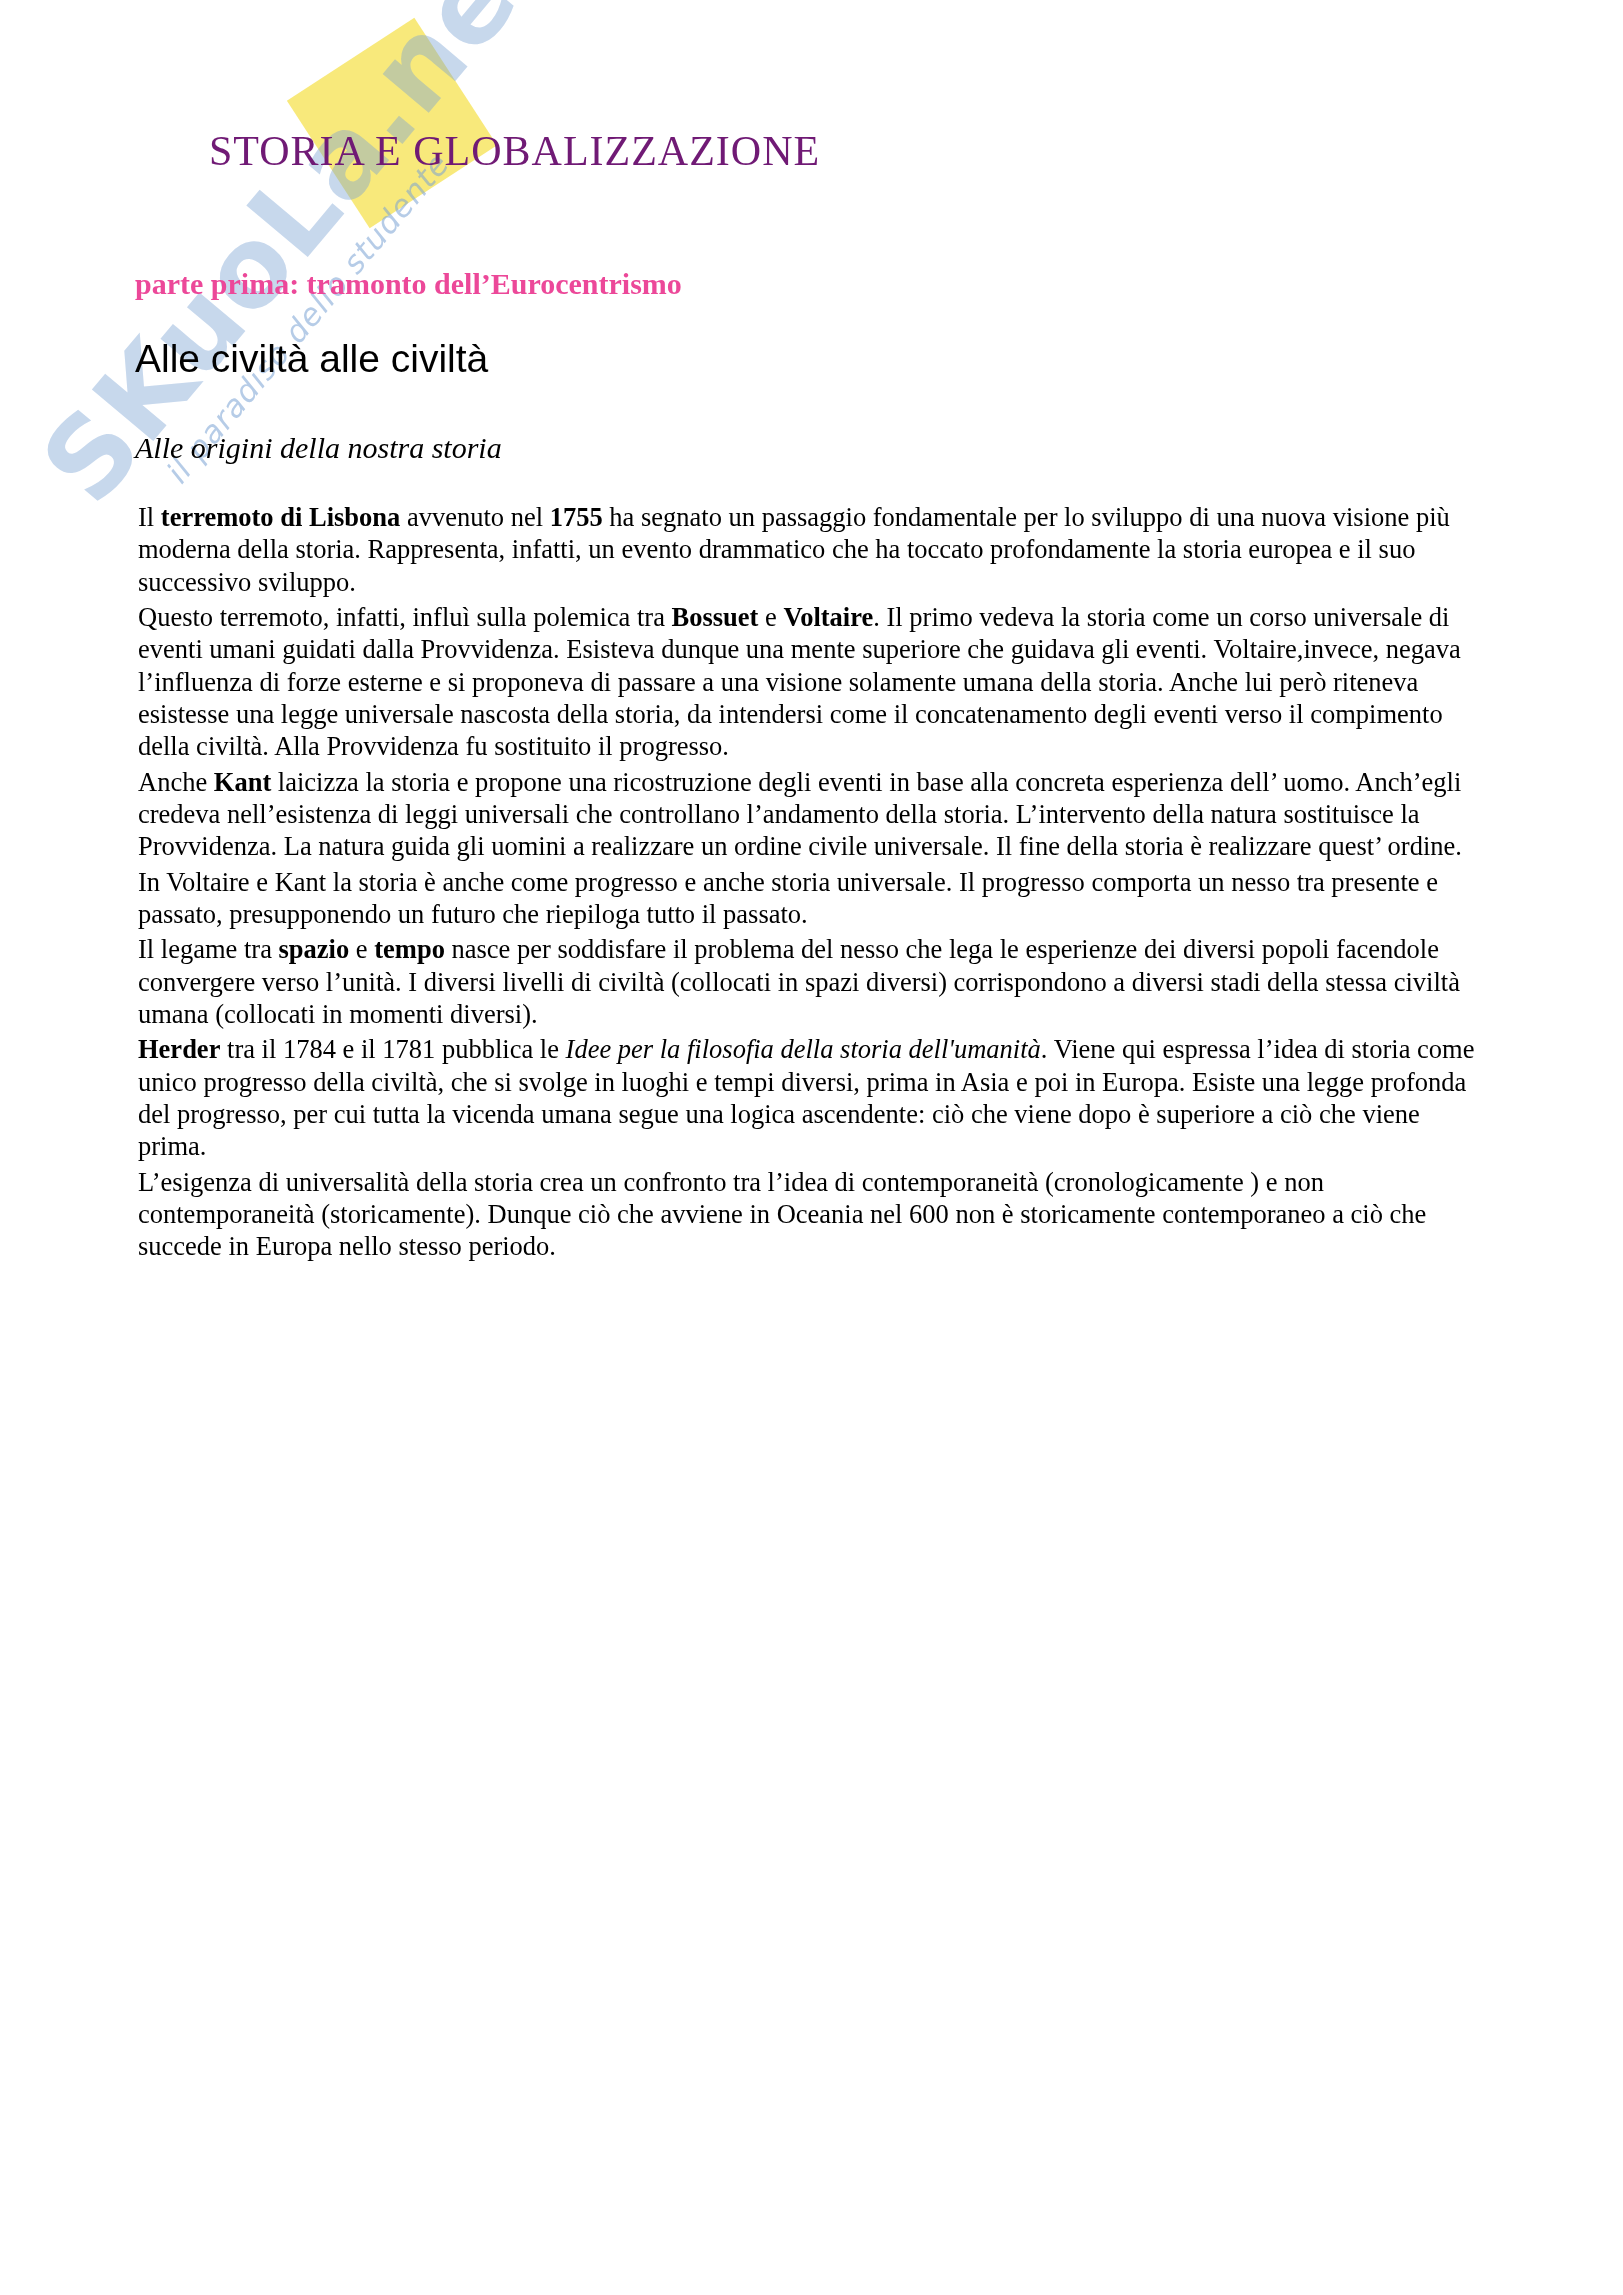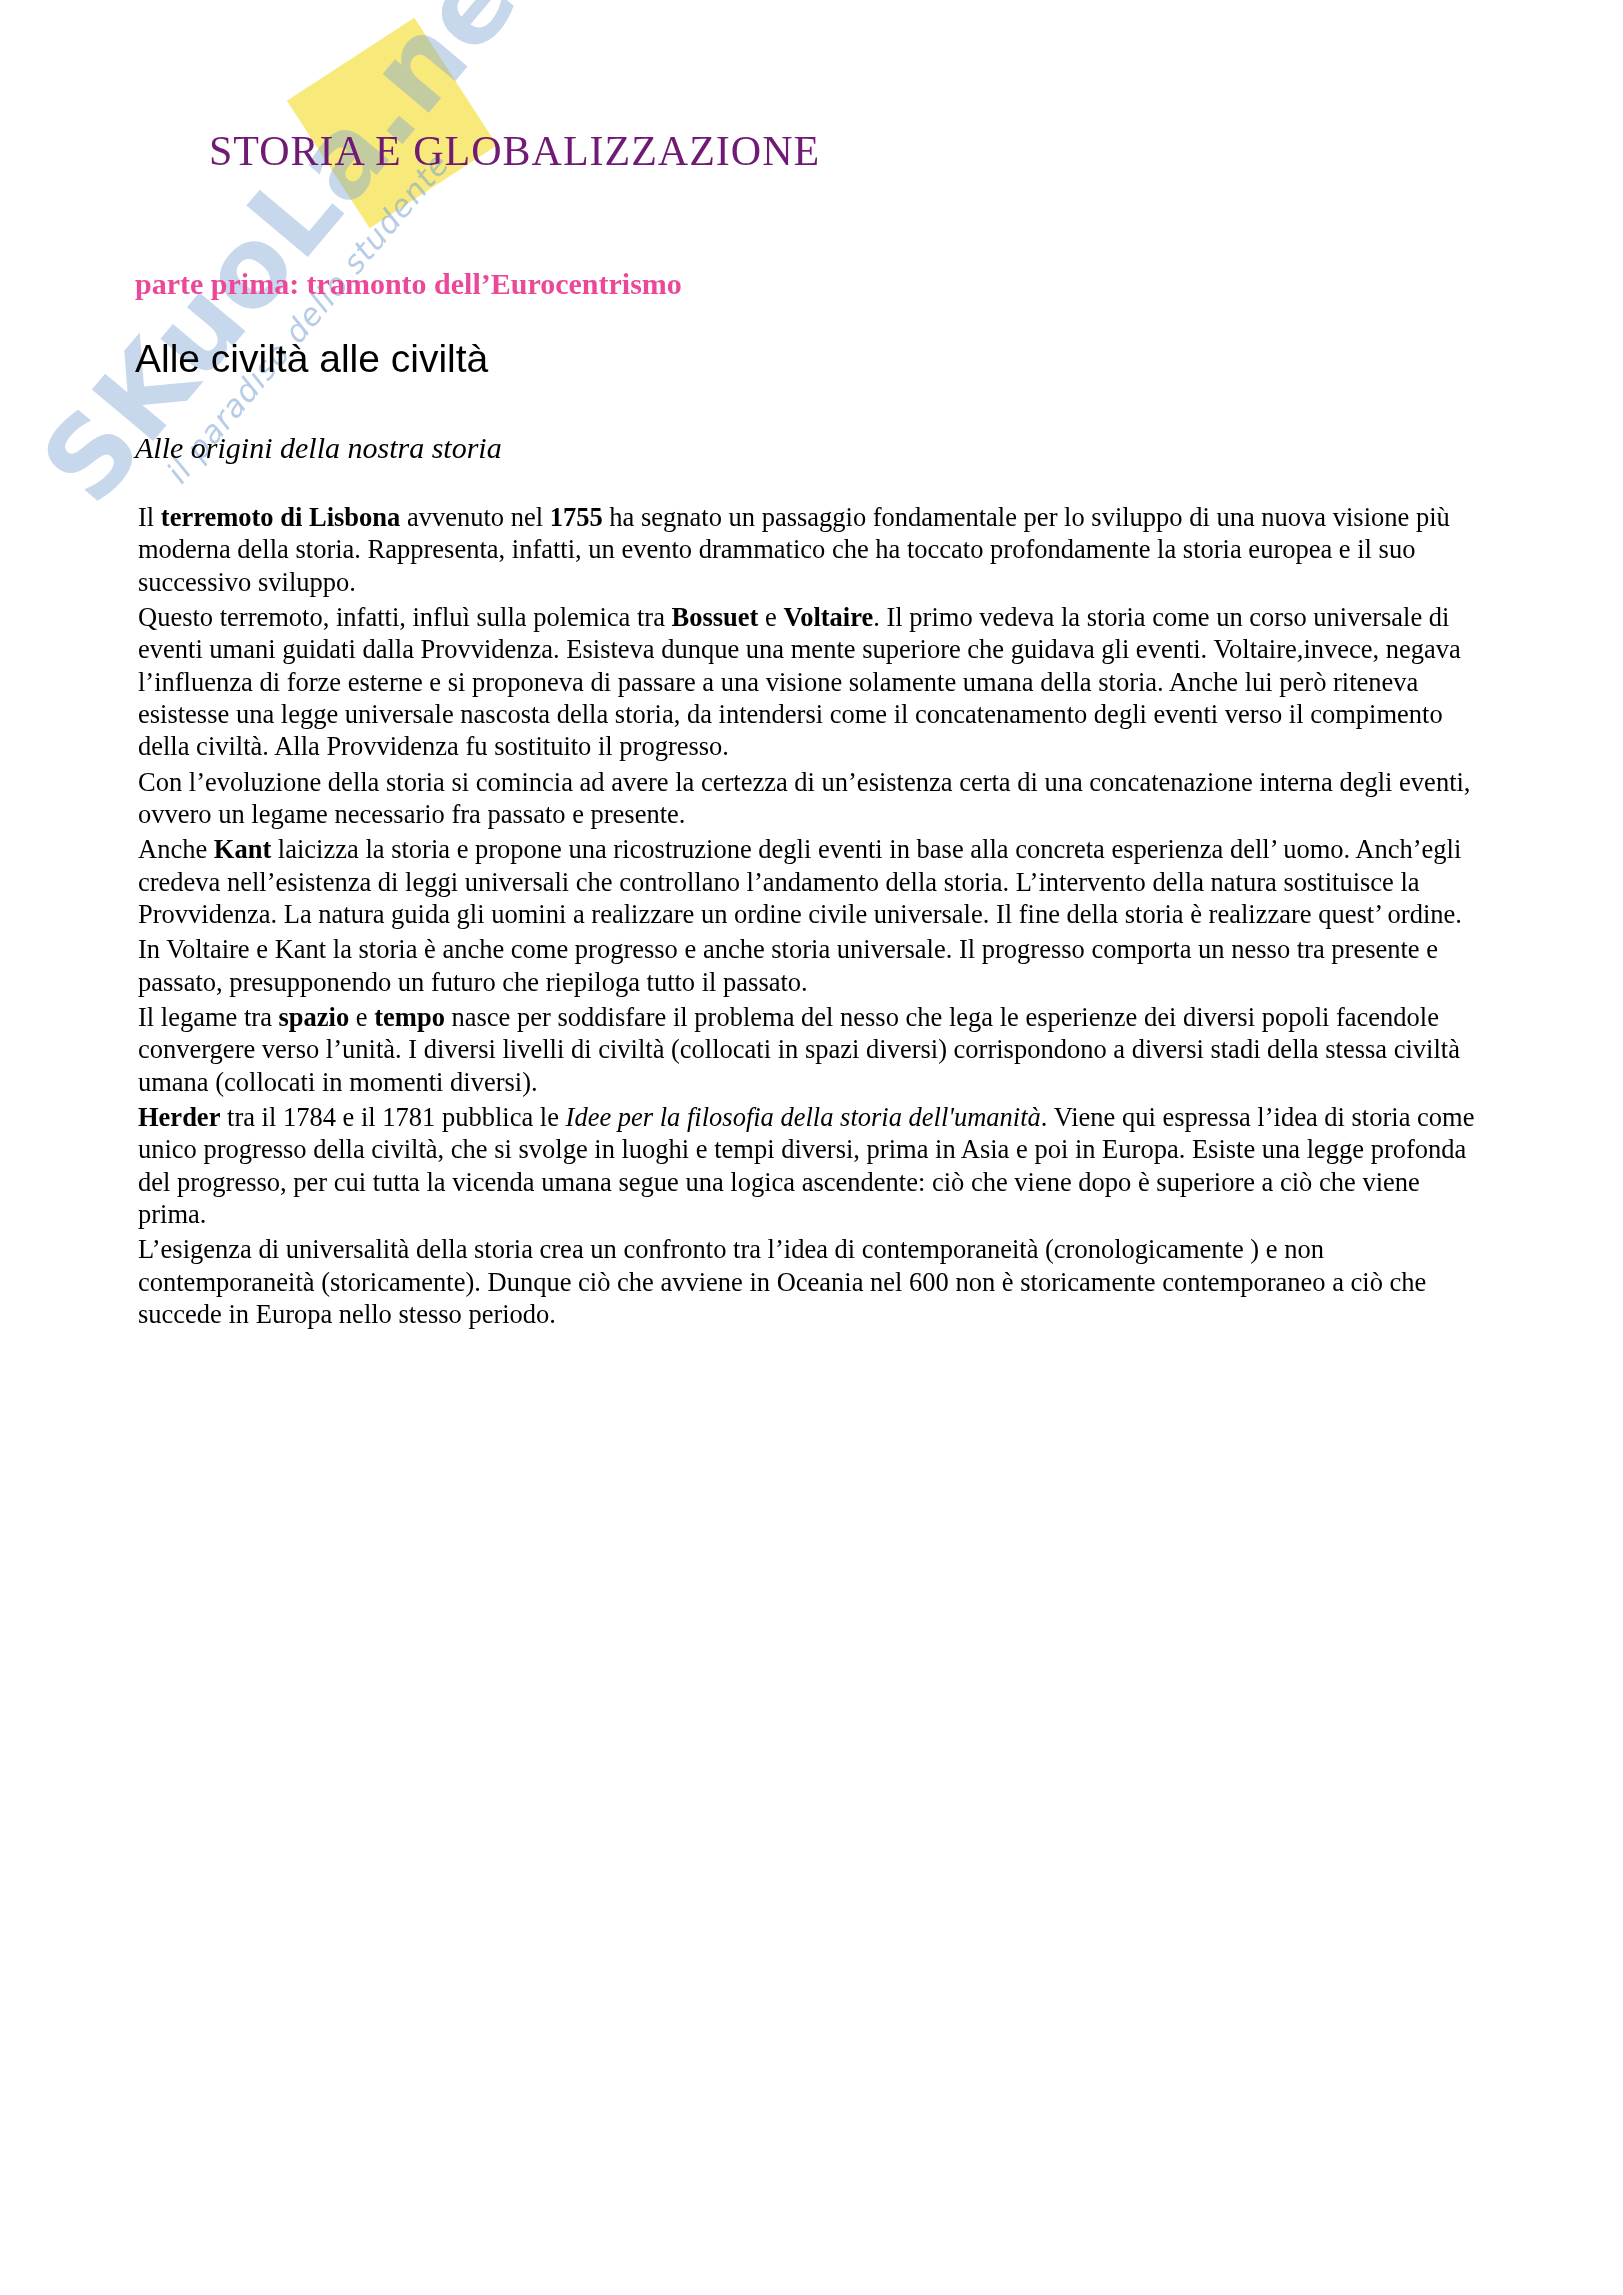--- a/index.html
+++ b/index.html
@@ -115,21 +115,20 @@
 
   <h2 class="doc-subtitle" style="color: #ec4899;">parte prima: tramonto dell’Eurocentrismo</h2>
 
   <h3 class="doc-heading">Alle civiltà alle civiltà</h3>
 
   <h4 class="doc-subheading">Alle origini della nostra storia</h4>
 
   <div class="doc-body">
       <p><span>Il </span><span style="font-weight: bold;">terremoto di Lisbona</span><span> avvenuto nel </span><span style="font-weight: bold;">1755</span><span> ha segnato un passaggio fondamentale per lo sviluppo di una nuova visione più moderna della storia. Rappresenta, infatti, un evento drammatico che ha toccato profondamente la storia europea e il suo successivo sviluppo.</span></p>
       <p><span>Questo terremoto, infatti, influì sulla polemica tra </span><span style="font-weight: bold;">Bossuet</span><span> e </span><span style="font-weight: bold;">Voltaire</span><span>. Il primo vedeva la storia come un corso universale di eventi umani guidati dalla Provvidenza. Esisteva dunque una mente superiore che guidava gli eventi. Voltaire,invece, negava l’influenza di forze esterne e si proponeva di passare a una visione solamente umana della storia. Anche lui però riteneva esistesse una legge universale nascosta della storia, da intendersi come il concatenamento degli eventi verso il compimento della civiltà. Alla Provvidenza fu sostituito il progresso.</span></p>
-      <p><span>Con l’evoluzione della storia si comincia ad avere la certezza di un’esistenza certa di una concatenazione interna degli eventi, ovvero un legame necessario fra passato e presente.</span></p>
       <p><span>Anche </span><span style="font-weight: bold;">Kant</span><span> laicizza la storia e propone una ricostruzione degli eventi in base alla concreta esperienza dell’ uomo. Anch’egli credeva nell’esistenza di leggi universali che controllano l’andamento della storia. L’intervento della natura sostituisce la Provvidenza. La natura guida gli uomini a realizzare un ordine civile universale. Il fine della storia è realizzare quest’ ordine.</span></p>
       <p><span>In Voltaire e Kant la storia è anche come progresso e anche storia universale. Il progresso comporta un nesso tra presente e passato, presupponendo un futuro che riepiloga tutto il passato.</span></p>
       <p><span>Il legame tra </span><span style="font-weight: bold;">spazio</span><span> e </span><span style="font-weight: bold;">tempo</span><span> nasce per soddisfare il problema del nesso che lega le esperienze dei diversi popoli facendole convergere verso l’unità. I diversi livelli di civiltà (collocati in spazi diversi) corrispondono a diversi stadi della stessa civiltà umana (collocati in momenti diversi).</span></p>
       <p><span style="font-weight: bold;">Herder</span><span> tra il 1784 e il 1781 pubblica le </span><span style="font-style: italic;">Idee per la filosofia della storia dell'umanità</span><span>. Viene qui espressa l’idea di storia come unico progresso della civiltà, che si svolge in luoghi e tempi diversi, prima in Asia e poi in Europa. Esiste una legge profonda del progresso, per cui tutta la vicenda umana segue una logica ascendente: ciò che viene dopo è superiore a ciò che viene prima.</span></p>
       <p><span>L’esigenza di universalità della storia crea un confronto tra l’idea di contemporaneità (cronologicamente ) e non contemporaneità (storicamente). Dunque ciò che avviene in Oceania nel 600 non è storicamente contemporaneo a ciò che succede in Europa nello stesso periodo.</span></p>
     </div>
 
 </div>
 
 

